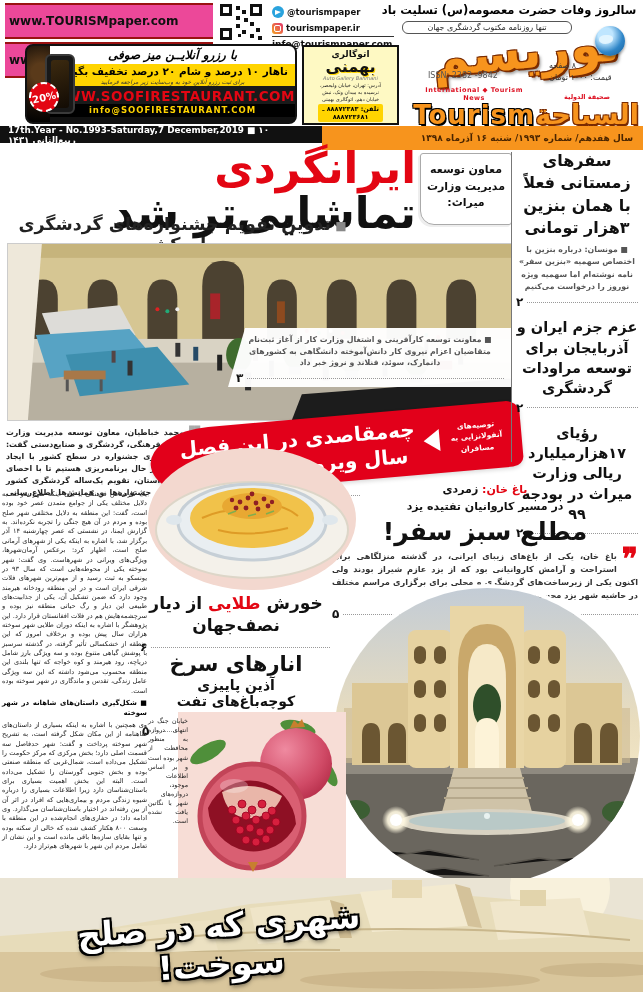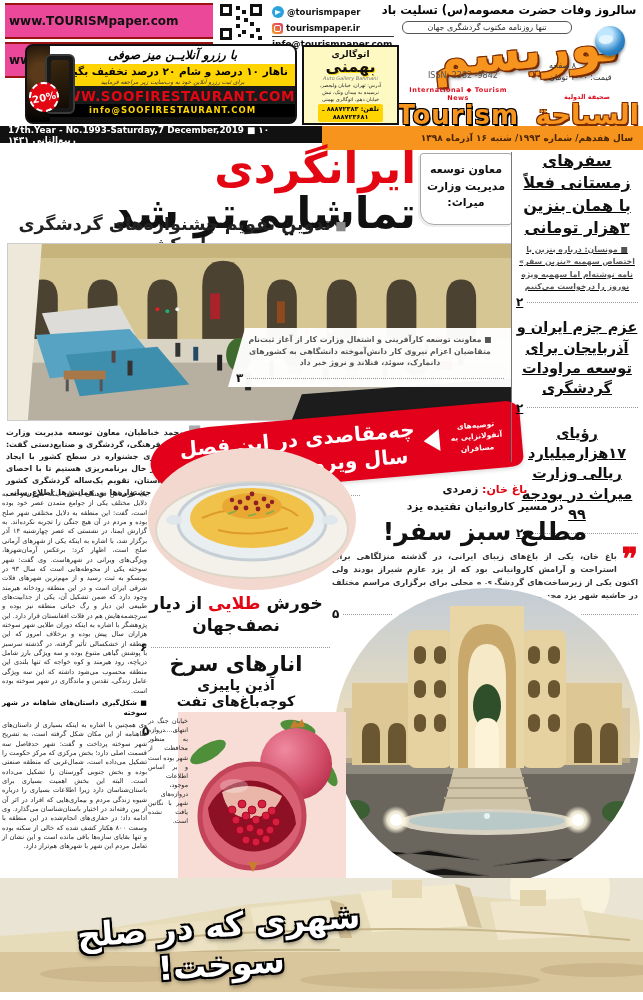--- a/index.html
+++ b/index.html
@@ -25,21 +25,21 @@
   .tagline { left:402px; top:21px; width:170px; font-size:8px; color:#222; border:1px solid #555; border-radius:6px; padding:1px 6px; background:#fff; }
 
   
   .logo-fa { right:12px; top:22px; width:210px; font-size:50px; font-weight:bold; color:#f7941d; transform:rotate(-5deg); text-align:center;
              text-shadow:2px 2px 0 #7a2b00,-1px -1px 0 #7a2b00,1px -1px 0 #7a2b00,-1px 1px 0 #7a2b00, 3px 4px 3px rgba(0,0,0,.35); letter-spacing:2px; }
   .globe { right:18px; top:26px; width:30px; height:30px; border-radius:50%;
            background:radial-gradient(circle at 35% 30%, #bfe6ff 0 25%, #2f86c8 60%, #145a94 100%); box-shadow:0 2px 3px rgba(0,0,0,.4); }
   .globe:after { content:""; position:absolute; left:4px; top:9px; width:14px; height:9px; background:#e8f7ff; border-radius:50% 40% 60% 50%; opacity:.85; }
   .issn { left:428px; top:71px; font-size:8px; color:#555; }
   .pgprice { right:4px; top:60px; width:90px; font-size:8px; color:#333; text-align:left; line-height:1.5; }
-  .logo-row2 { right:4px; top:86px; width:190px; display:flex; flex-direction:row; gap:16px; justify-content:flex-end; align-items:flex-end; }
+  .logo-row2 { right:4px; top:86px; width:190px; display:flex; flex-direction:row; gap:0; justify-content:flex-end; align-items:flex-end; }
   .logo-en-wrap,.logo-ar-wrap { text-align:center; }
   .small-red { font-size:6.5px; color:#d12; font-weight:bold; letter-spacing:.5px; }
   .logo-en { font-size:26px; font-weight:bold; color:#f7941d; text-shadow:1.5px 1.5px 0 #000,-1px -1px 0 #000,1px -1px 0 #000,-1px 1px 0 #000; letter-spacing:1px; line-height:1; }
   .logo-ar { font-size:27px; font-weight:bold; color:#f7941d; text-shadow:1.5px 1.5px 0 #7a2b00,-1px -1px 0 #7a2b00,1px -1px 0 #7a2b00,-1px 1px 0 #7a2b00; line-height:1; }
 
   
   .soofi { left:25px; top:44px; width:272px; height:80px; border:2px solid #111; border-radius:8px; overflow:hidden; display:flex; flex-direction:row; background:#111; }
   .soofi-photo { width:62px; position:relative; background:radial-gradient(circle at 60% 35%, #5a3a1a 0 18%, #1d130a 60%, #000 100%); }
   .soofi-phone { position:absolute; left:18px; top:8px; width:30px; height:60px; background:#181818; border:2px solid #3a3a3a; border-radius:6px; }
   .soofi-phone i { position:absolute; inset:4px; background:linear-gradient(160deg,#3c2a10,#120b04); border-radius:3px; }
@@ -82,21 +82,21 @@
   .pageline .dots { flex:1; border-bottom:1.5px dotted #999; height:1px; }
 
   
   .virus { left:150px; top:416px; width:372px; height:66px; background:#e2001a; transform:rotate(-5deg); border-radius:110px 26px 20px 90px / 60px 22px 18px 60px; color:#fff; display:flex; flex-direction:row-reverse; align-items:center; padding:4px 16px 4px 30px; gap:8px; box-shadow:0 2px 4px rgba(0,0,0,.15); }
   .virus-tag { width:58px; font-size:7.5px; font-weight:bold; text-align:center; line-height:1.5; }
   .arrow-left { width:0; height:0; border-top:11px solid transparent; border-bottom:11px solid transparent; border-right:16px solid #fff; flex:0 0 auto; }
   .virus-h { flex:1; font-size:20px; font-weight:bold; text-align:center; line-height:1.3; }
   .virus-page { left:240px; top:486px; width:120px; }
 
   
-  .sidebar { left:516px; top:150px; width:122px;text-decoration:underline; }
+  .sidebar { left:516px; top:150px; width:122px; }
   .sb-divider { left:511px; top:152px; width:0; height:310px; border-left:1px solid #777; }
   .sb-title { font-size:16px; font-weight:bold; color:#111; text-align:center; line-height:1.4; }
   .sb-title2 { font-size:14.5px; }
   .sb-sub { font-size:7.8px; color:#555; text-align:center; line-height:1.6; margin-top:4px; font-weight:bold; }
   .sb-item { margin-bottom:8px; }
 
   
   .khan { left:332px; top:482px; width:306px; text-align:center; }
   .khan-lead { font-size:11px; font-weight:bold; color:#111; line-height:1.5; }
   .khan-lead .red { color:#e30613; }

